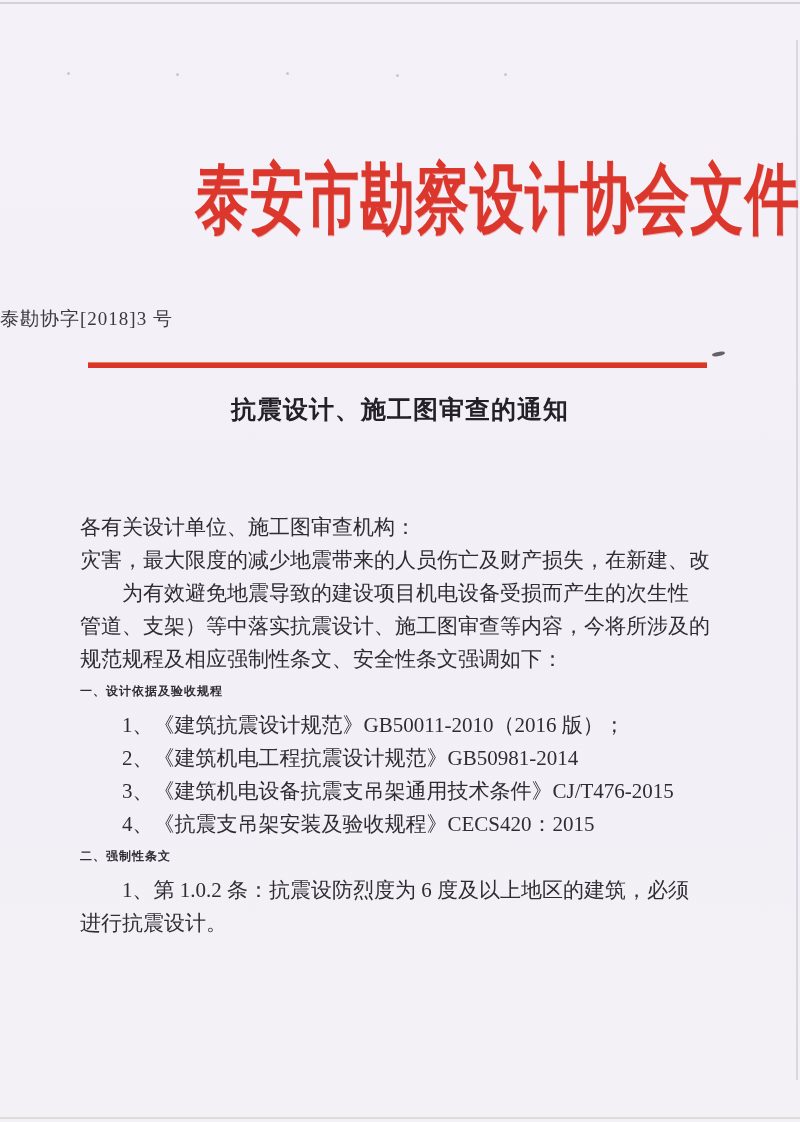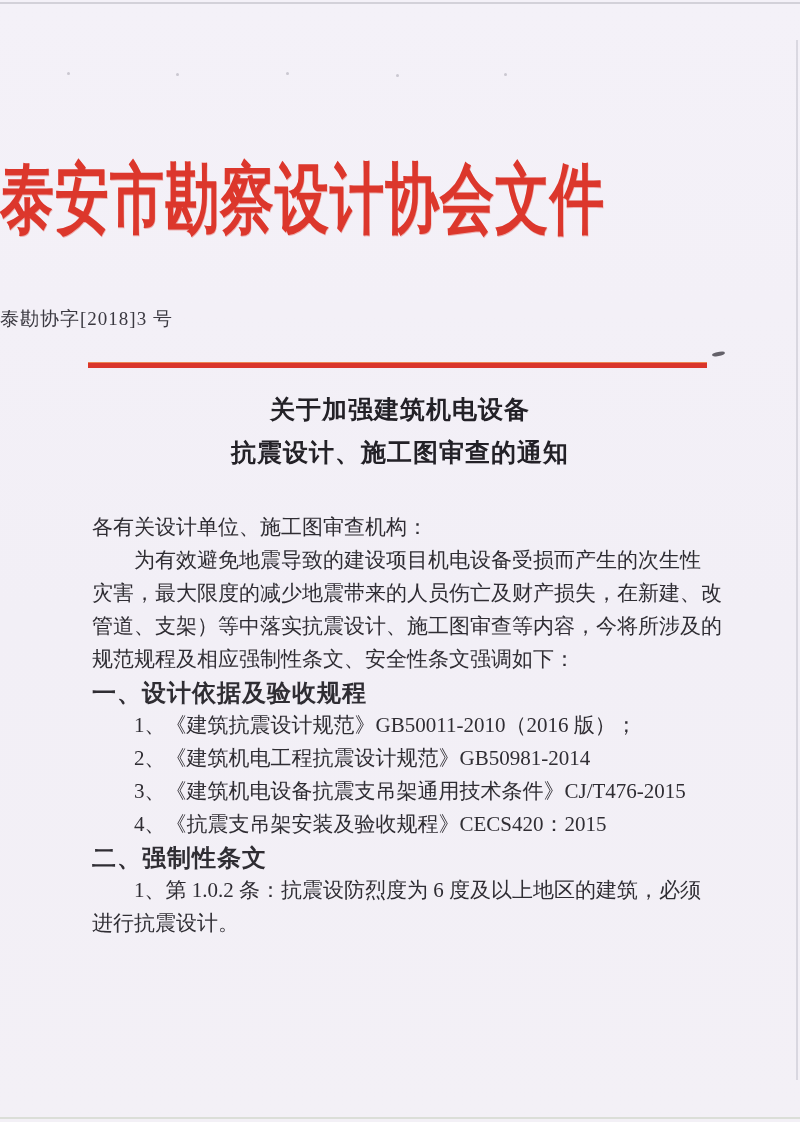--- a/index.html
+++ b/index.html
@@ -23,21 +23,21 @@
   .speck { position: absolute; background: #7d7c8a; border-radius: 50%; opacity: 0.35; }
   .smudge {
     position: absolute; left: 712px; top: 352px;
     width: 13px; height: 4px; background: #4a4850;
     border-radius: 50% 40% 50% 40%; transform: rotate(-8deg);
     opacity: 0.85;
   }
 
   .letterhead {
     position: absolute; left: 0; top: 152px; width: 800px; height: 96px;
-    display: flex; align-items: center; justify-content: flex-start;
+    display: flex; align-items: center; justify-content: flex-end;
   }
   .letterhead-text {
     font-size: 54px; font-weight: bold; letter-spacing: 1px;
     color: #dc372c;
     transform: scaleY(1.42);
     white-space: nowrap;
     text-shadow: 0.5px 0.5px 0.5px rgba(220,55,44,0.35);
   }
   .doc-number {
     position: absolute; left: 0; top: 306px; width: 800px;
@@ -49,31 +49,31 @@
     width: 619px; height: 5px;
     background: #da352b;
     border-top: 1px solid #ec8452;
   }
   .notice-title {
     position: absolute; left: 0; top: 388px; width: 800px;
     text-align: center; font-size: 25px; font-weight: bold;
     line-height: 43px; color: #232127; letter-spacing: 1px;
   }
   .doc-body {
-    position: absolute; left: 92px; top: 511px; width: 640px;
+    position: absolute; left: 80px; top: 511px; width: 640px;
     font-size: 21px; line-height: 33px;
     color: #2f2d33;
   }
   .body-line { white-space: nowrap; height: 33px; }
   .body-line.indent { padding-left: 42px; }
   .body-line.bold {
     font-weight: bold;
-    font-family: Liberation Sans, sans-serif;
+    font-family: Liberation Mono, monospace;
     letter-spacing: 1px;
-    font-size: 24px;
+    font-size: 12px;
   }
 </style>
 </head>
 <body>
 
 <div class="page">
 
   <div class="edge-top"></div>
   <div class="edge-right"></div>
   <div class="edge-bottom"></div>
@@ -87,28 +87,27 @@
 
   <div class="letterhead">
     <div class="letterhead-text">泰安市勘察设计协会文件</div>
   </div>
 
   <div class="doc-number">泰勘协字[2018]3 号</div>
 
   <div class="red-rule"></div>
 
   <div class="notice-title">
-    <div>关于加强建筑机电设备</div>
     <div>抗震设计、施工图审查的通知</div>
   </div>
 
   <div class="doc-body">
       <div class="body-line">各有关设计单位、施工图审查机构：</div>
+      <div class="body-line">灾害，最大限度的减少地震带来的人员伤亡及财产损失，在新建、改</div>
       <div class="body-line indent">为有效避免地震导致的建设项目机电设备受损而产生的次生性</div>
-      <div class="body-line">灾害，最大限度的减少地震带来的人员伤亡及财产损失，在新建、改</div>
       <div class="body-line">管道、支架）等中落实抗震设计、施工图审查等内容，今将所涉及的</div>
       <div class="body-line">规范规程及相应强制性条文、安全性条文强调如下：</div>
       <div class="body-line bold">一、设计依据及验收规程</div>
       <div class="body-line indent">1、《建筑抗震设计规范》GB50011-2010（2016 版）；</div>
       <div class="body-line indent">2、《建筑机电工程抗震设计规范》GB50981-2014</div>
       <div class="body-line indent">3、《建筑机电设备抗震支吊架通用技术条件》CJ/T476-2015</div>
       <div class="body-line indent">4、《抗震支吊架安装及验收规程》CECS420：2015</div>
       <div class="body-line bold">二、强制性条文</div>
       <div class="body-line indent">1、第 1.0.2 条：抗震设防烈度为 6 度及以上地区的建筑，必须</div>
       <div class="body-line">进行抗震设计。</div>

